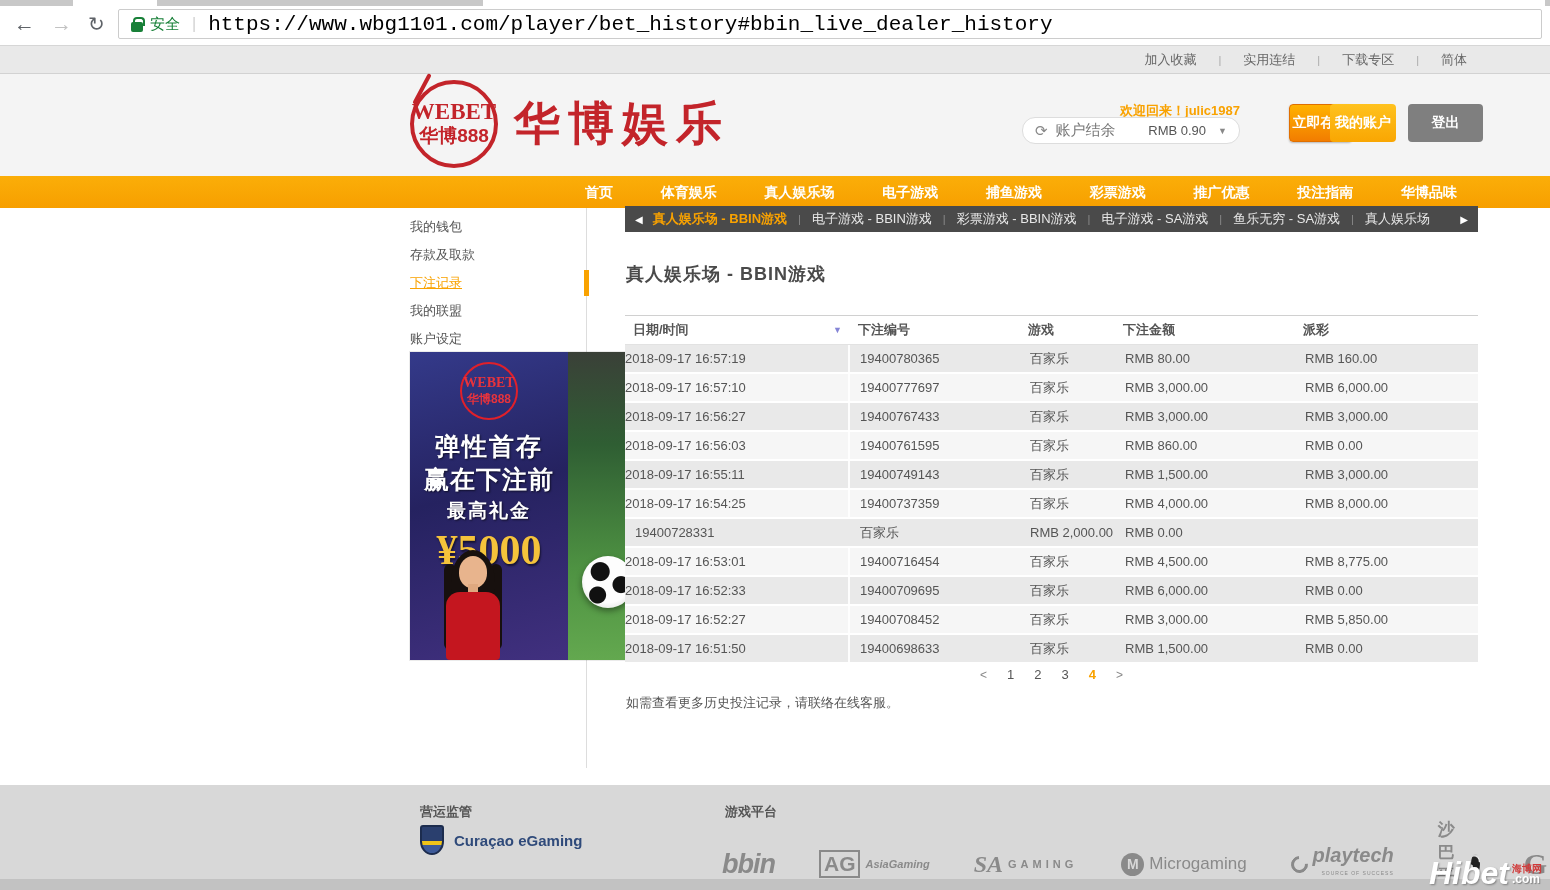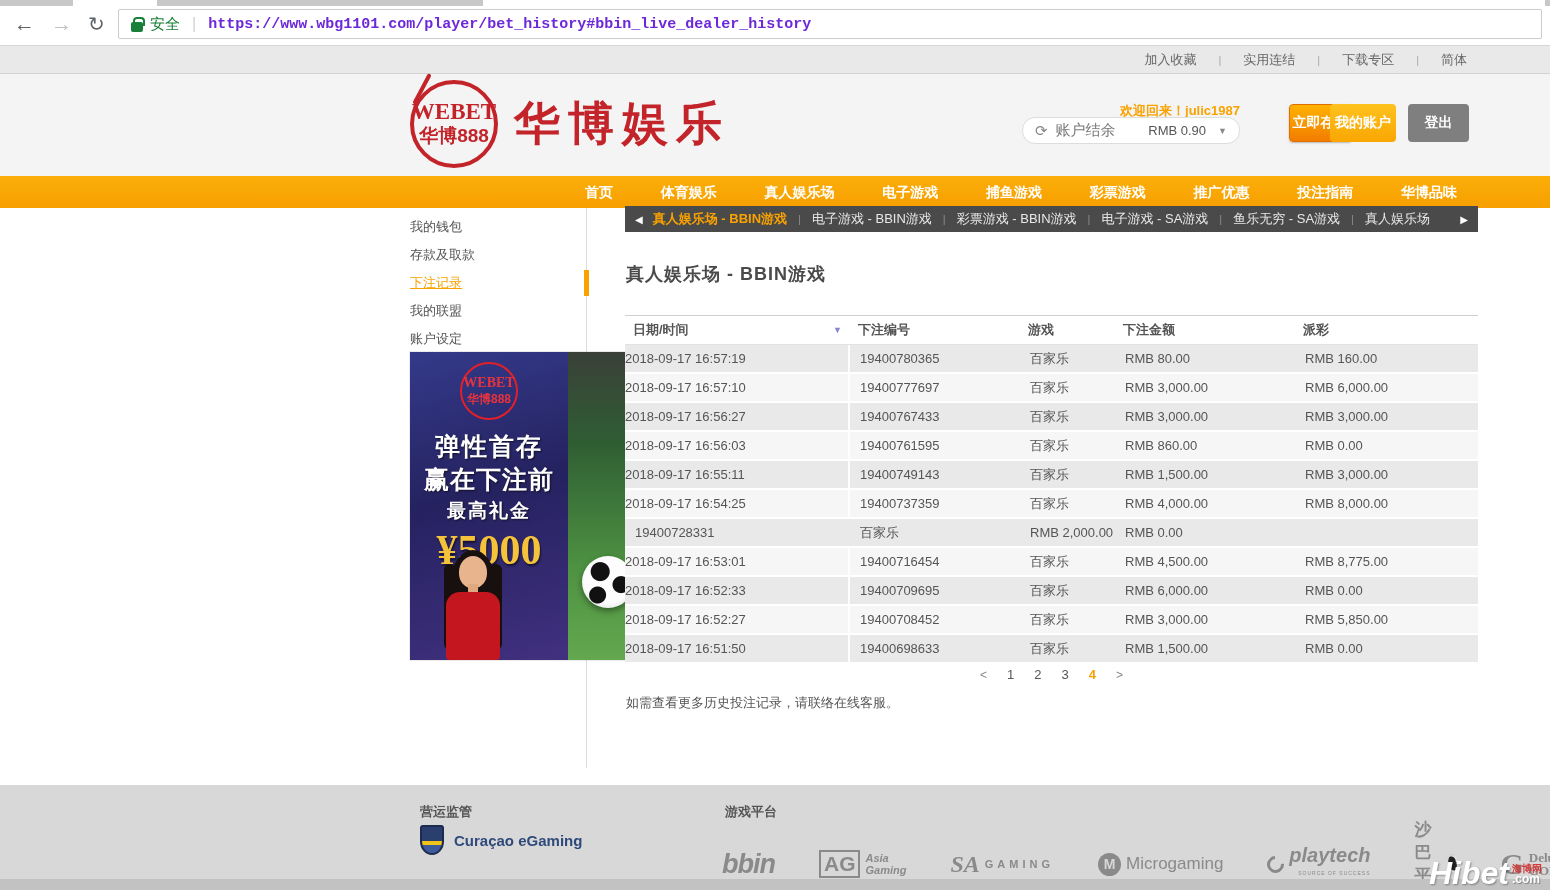--- a/index.html
+++ b/index.html
@@ -14,21 +14,21 @@
   .tabstrip-top .tab-seg2 { position:absolute; left:483px; top:0; width:1062px; height:6px; background:#fff; }
   .nav-btns { position:absolute; left:14px; top:10px; display:flex; align-items:center; gap:16px; }
   .nav-arrow { font-size:21px; color:#5f6368; line-height:28px; cursor:pointer; }
   .nav-arrow.disabled { color:#c2c2c2; }
   .refresh-glyph { font-size:20px; color:#5f6368; cursor:pointer; }
   .url-box { position:absolute; left:118px; top:9px; width:1424px; height:30px; border:1px solid #ccc; border-radius:2px; background:#fff; display:flex; align-items:center; padding:0 12px; }
   .lock-icon { position:relative; width:12px; height:10px; background:#188038; border-radius:2px; margin-top:5px; margin-right:7px; }
   .lock-icon:before { content:""; position:absolute; left:2px; top:-5px; width:8px; height:7px; border:2px solid #188038; border-bottom:none; border-radius:4px 4px 0 0; }
   .secure-label { color:#188038; font-size:15px; margin-right:12px; }
   .url-sep { color:#d0d0d0; font-size:16px; margin-right:12px; }
-  .url-text { color:#6d28d9; font-size:15px; font-family:"Liberation Mono","DejaVu Sans Mono",monospace; letter-spacing:0px;font-weight:bold; }
+  .url-text { color:#000000; font-size:21px; font-family:"Liberation Mono","DejaVu Sans Mono",monospace; letter-spacing:0px; }
 
   
   .topbar { position:absolute; left:0; top:46px; width:1550px; height:28px; background:#e9e9e9; border-bottom:1px solid #d2d2d2;padding-left:48px; }
   .topbar-links { position:absolute; right:83px; top:0; height:28px; display:flex; align-items:center; gap:22px; font-size:13px; color:#666; }
   .topbar-links .tlink { cursor:pointer; }
   .topbar-links .tsep { color:#aaa; font-size:11px; }
 
   
   .site-header { position:absolute; left:0; top:74px; width:1550px; height:102px; background:#f4f4f4; }
   .logo-wrap { position:absolute; left:410px; top:6px; display:flex; align-items:center; cursor:pointer; }
@@ -40,21 +40,21 @@
 
   .welcome-text { position:absolute; right:310px; top:28px; font-size:13px; font-weight:bold; color:#f9a200; }
   .balance-box { position:absolute; left:1022px; top:43px; width:218px; height:27px; background:#fff; border:1px solid #ddd; border-radius:13px; display:flex; align-items:center; padding:0 12px; cursor:pointer; }
   .balance-refresh { color:#888; font-size:15px; margin-right:8px; }
   .balance-label { color:#777; font-size:15px; flex:0 0 auto; }
   .balance-value { color:#555; font-size:13px; margin-left:auto; }
   .balance-caret { color:#888; font-size:9px; margin-left:12px; }
   .hbtn { position:absolute; top:30px; height:38px; border-radius:4px; color:#fff; font-size:14px; font-weight:bold; display:flex; align-items:center; justify-content:center; cursor:pointer; }
   .btn-deposit { left:1289px; width:63px; background:linear-gradient(#ffb200,#f27d00); border:1px solid #e06f00; box-shadow:0 1px 2px rgba(0,0,0,.25); }
   .btn-account { left:1330px; width:66px; background:linear-gradient(#ffc21e,#f9a602); }
-  .btn-logout  { left:1408px; width:61px; background:#7f7f7f; }
+  .btn-logout  { left:1408px; width:75px; background:#7f7f7f; }
 
   
   .mainnav { position:absolute; left:0; top:176px; width:1550px; height:32px; background:linear-gradient(#fbae08,#f79f00); }
   .mainnav-items { position:absolute; left:585px; width:872px; height:32px; display:flex; justify-content:space-between; align-items:center; }
   .mainnav-items .nitem { color:#fff; font-size:14px; font-weight:bold; cursor:pointer; line-height:32px; }
 
   
   .content { position:absolute; left:0; top:208px; width:1550px; height:577px; background:#fff; }
 
   .sidebar { position:absolute; left:410px; top:0; width:177px; height:560px; border-right:1px solid #ddd; }
@@ -127,21 +127,21 @@
   .f-title { position:absolute; top:18px; font-size:13px; color:#555; font-weight:bold; }
   .f-title.reg { left:420px; }
   .f-title.plat { left:725px; }
   .regulator { position:absolute; left:420px; top:40px; display:flex; align-items:center; gap:10px; cursor:pointer; }
   .shield { width:24px; height:30px; border:2px solid #1c2c4e; border-radius:3px 3px 50% 50%/3px 3px 45% 45%; background:linear-gradient(180deg,#2a3f6e 0 55%,#f0c419 55% 70%,#3d5a99 70% 100%); }
   .regulator-name { color:#2f4a7a; font-size:15px; font-weight:bold; }
   .plat-logos { position:absolute; left:722px; top:33px; display:flex; align-items:center; gap:44px; color:#8a8a8a; }
   .plat { display:flex; align-items:center; gap:5px; cursor:pointer; }
   .lg-bbin { font-size:27px; font-weight:bold; font-style:italic; letter-spacing:-1px; }
   .ag-box { border:2px solid #8a8a8a; font-size:21px; font-weight:bold; padding:0 3px; line-height:24px; }
-  .ag-sub { display:flex; flex-direction:column; font-size:11px; font-style:italic; font-weight:bold; line-height:12px; }
+  .ag-sub { display:flex; flex-direction:row; font-size:11px; font-style:italic; font-weight:bold; line-height:12px; }
   .sa-main { font-family:"Liberation Serif","DejaVu Serif",serif; font-size:24px; font-style:italic; font-weight:bold; }
   .sa-sub { font-size:11px; letter-spacing:4px; font-weight:bold; }
   .mg-circle { width:23px; height:23px; border-radius:50%; background:#8a8a8a; color:#d8d8d8; font-size:14px; font-weight:bold; display:flex; align-items:center; justify-content:center; }
   .mg-text { font-size:17px; }
   .pt-swirl { width:17px; height:17px; border:3px solid #8a8a8a; border-radius:50%; border-top-color:transparent; transform:rotate(40deg); }
   .pt-wrap { display:flex; flex-direction:column; line-height:18px; }
   .pt-text { font-size:20px; font-weight:bold; font-style:italic; }
   .pt-sub { font-size:5px; letter-spacing:1px; align-self:flex-end; }
   .saba-ball { width:20px; height:20px; border-radius:50%;
     background:radial-gradient(circle at 35% 35%, #222 0 4px, transparent 5px),

